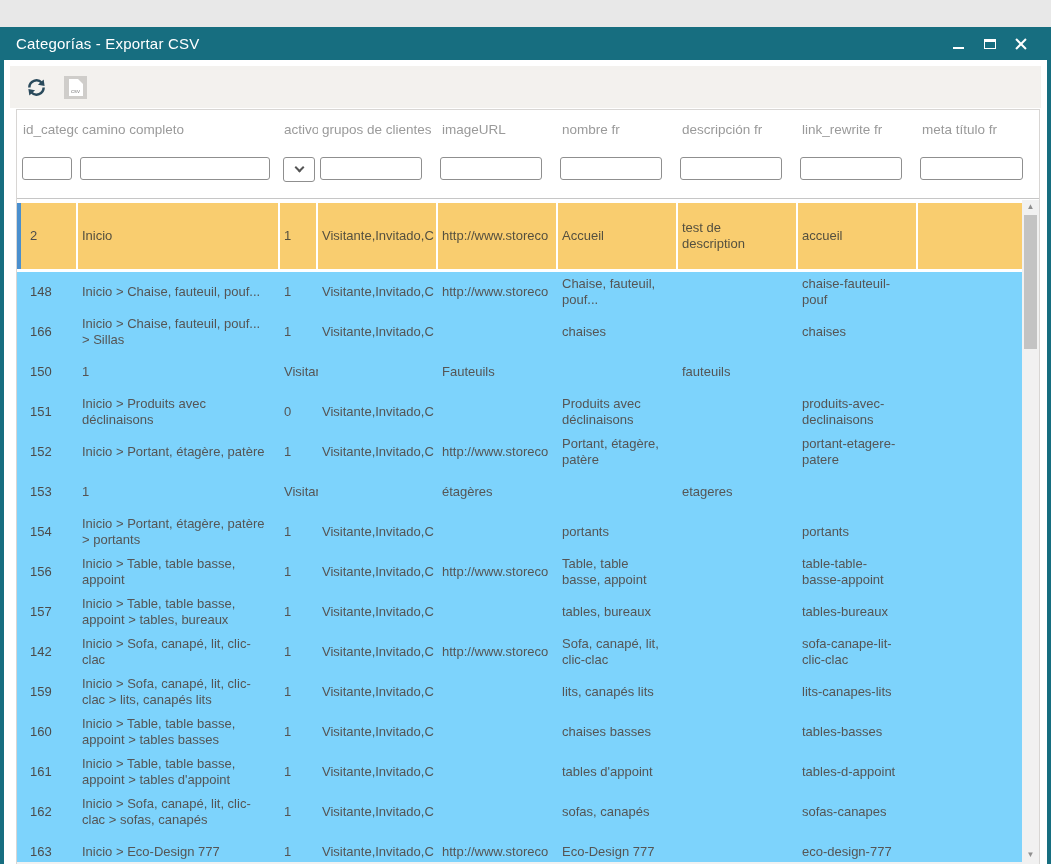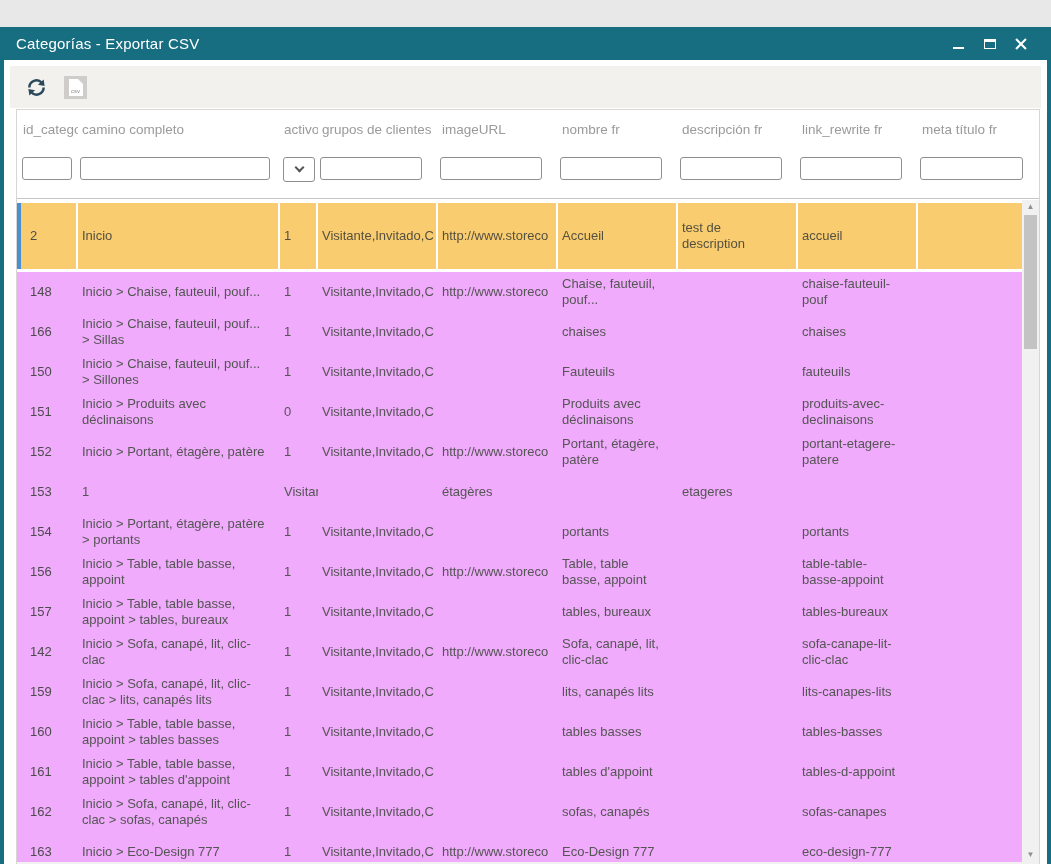--- a/index.html
+++ b/index.html
@@ -60,21 +60,21 @@
   .select-box {
     width:32px; height:25px; border:1px solid #8f8f8f; border-radius:3px; margin-left:1px;
     display:flex; align-items:center; justify-content:center; background:#fff; cursor:pointer;
   }
   .chevron-down { width:7px; height:7px; border-right:2px solid #555; border-bottom:2px solid #555; transform:rotate(45deg); margin-top:-4px; }
 
   .grid-body { position:absolute; top:90px; left:0; right:0; bottom:16px; overflow:hidden; }
   .rows { margin-right:17px; }
   .row {
     display:grid; grid-template-columns:var(--cols); align-items:center;
-    min-height:40px; font-size:13px; color:#555; line-height:16px; background:#f0abfc;
+    min-height:40px; font-size:13px; color:#555; line-height:16px; background:#7dd3fc;
   }
   .row:first-child { margin-top:3px; }
   .cell { padding:4px 8px 4px 4px; overflow:hidden; }
   .cell-id { padding-left:13px; color:#4c4c4c; }
   .cell-camino { padding-right:12px; }
   .cell-grupos, .cell-imageURL { white-space:nowrap; padding-right:0; }
   .cell-nombre, .cell-link { padding-right:17px; }
   .cell-descripcion { padding-right:24px; }
   .row.selected { background:#f9cd6f; min-height:66px; position:relative; margin-bottom:3px; color:#55503f; }
   .row.selected::before { content:''; position:absolute; left:0; top:0; bottom:0; width:4px; background:#4a8fce; }
@@ -190,21 +190,20 @@
     <div class="cell cell-grupos">Visitante,Invitado,C</div>
     <div class="cell cell-imageURL"></div>
     <div class="cell cell-nombre">chaises</div>
     <div class="cell cell-descripcion"></div>
     <div class="cell cell-link">chaises</div>
     <div class="cell cell-meta"></div>
   </div>
 
   <div class="row">
     <div class="cell cell-id">150</div>
-    <div class="cell cell-camino">Inicio &gt; Chaise, fauteuil, pouf... &gt; Sillones</div>
     <div class="cell cell-activo">1</div>
     <div class="cell cell-grupos">Visitante,Invitado,C</div>
     <div class="cell cell-imageURL"></div>
     <div class="cell cell-nombre">Fauteuils</div>
     <div class="cell cell-descripcion"></div>
     <div class="cell cell-link">fauteuils</div>
     <div class="cell cell-meta"></div>
   </div>
 
   <div class="row">
@@ -301,21 +300,21 @@
     <div class="cell cell-link">lits-canapes-lits</div>
     <div class="cell cell-meta"></div>
   </div>
 
   <div class="row">
     <div class="cell cell-id">160</div>
     <div class="cell cell-camino">Inicio &gt; Table, table basse, appoint &gt; tables basses</div>
     <div class="cell cell-activo">1</div>
     <div class="cell cell-grupos">Visitante,Invitado,C</div>
     <div class="cell cell-imageURL"></div>
-    <div class="cell cell-nombre">tables basses</div>
+    <div class="cell cell-nombre">chaises basses</div>
     <div class="cell cell-descripcion"></div>
     <div class="cell cell-link">tables-basses</div>
     <div class="cell cell-meta"></div>
   </div>
 
   <div class="row">
     <div class="cell cell-id">161</div>
     <div class="cell cell-camino">Inicio &gt; Table, table basse, appoint &gt; tables d'appoint</div>
     <div class="cell cell-activo">1</div>
     <div class="cell cell-grupos">Visitante,Invitado,C</div>

